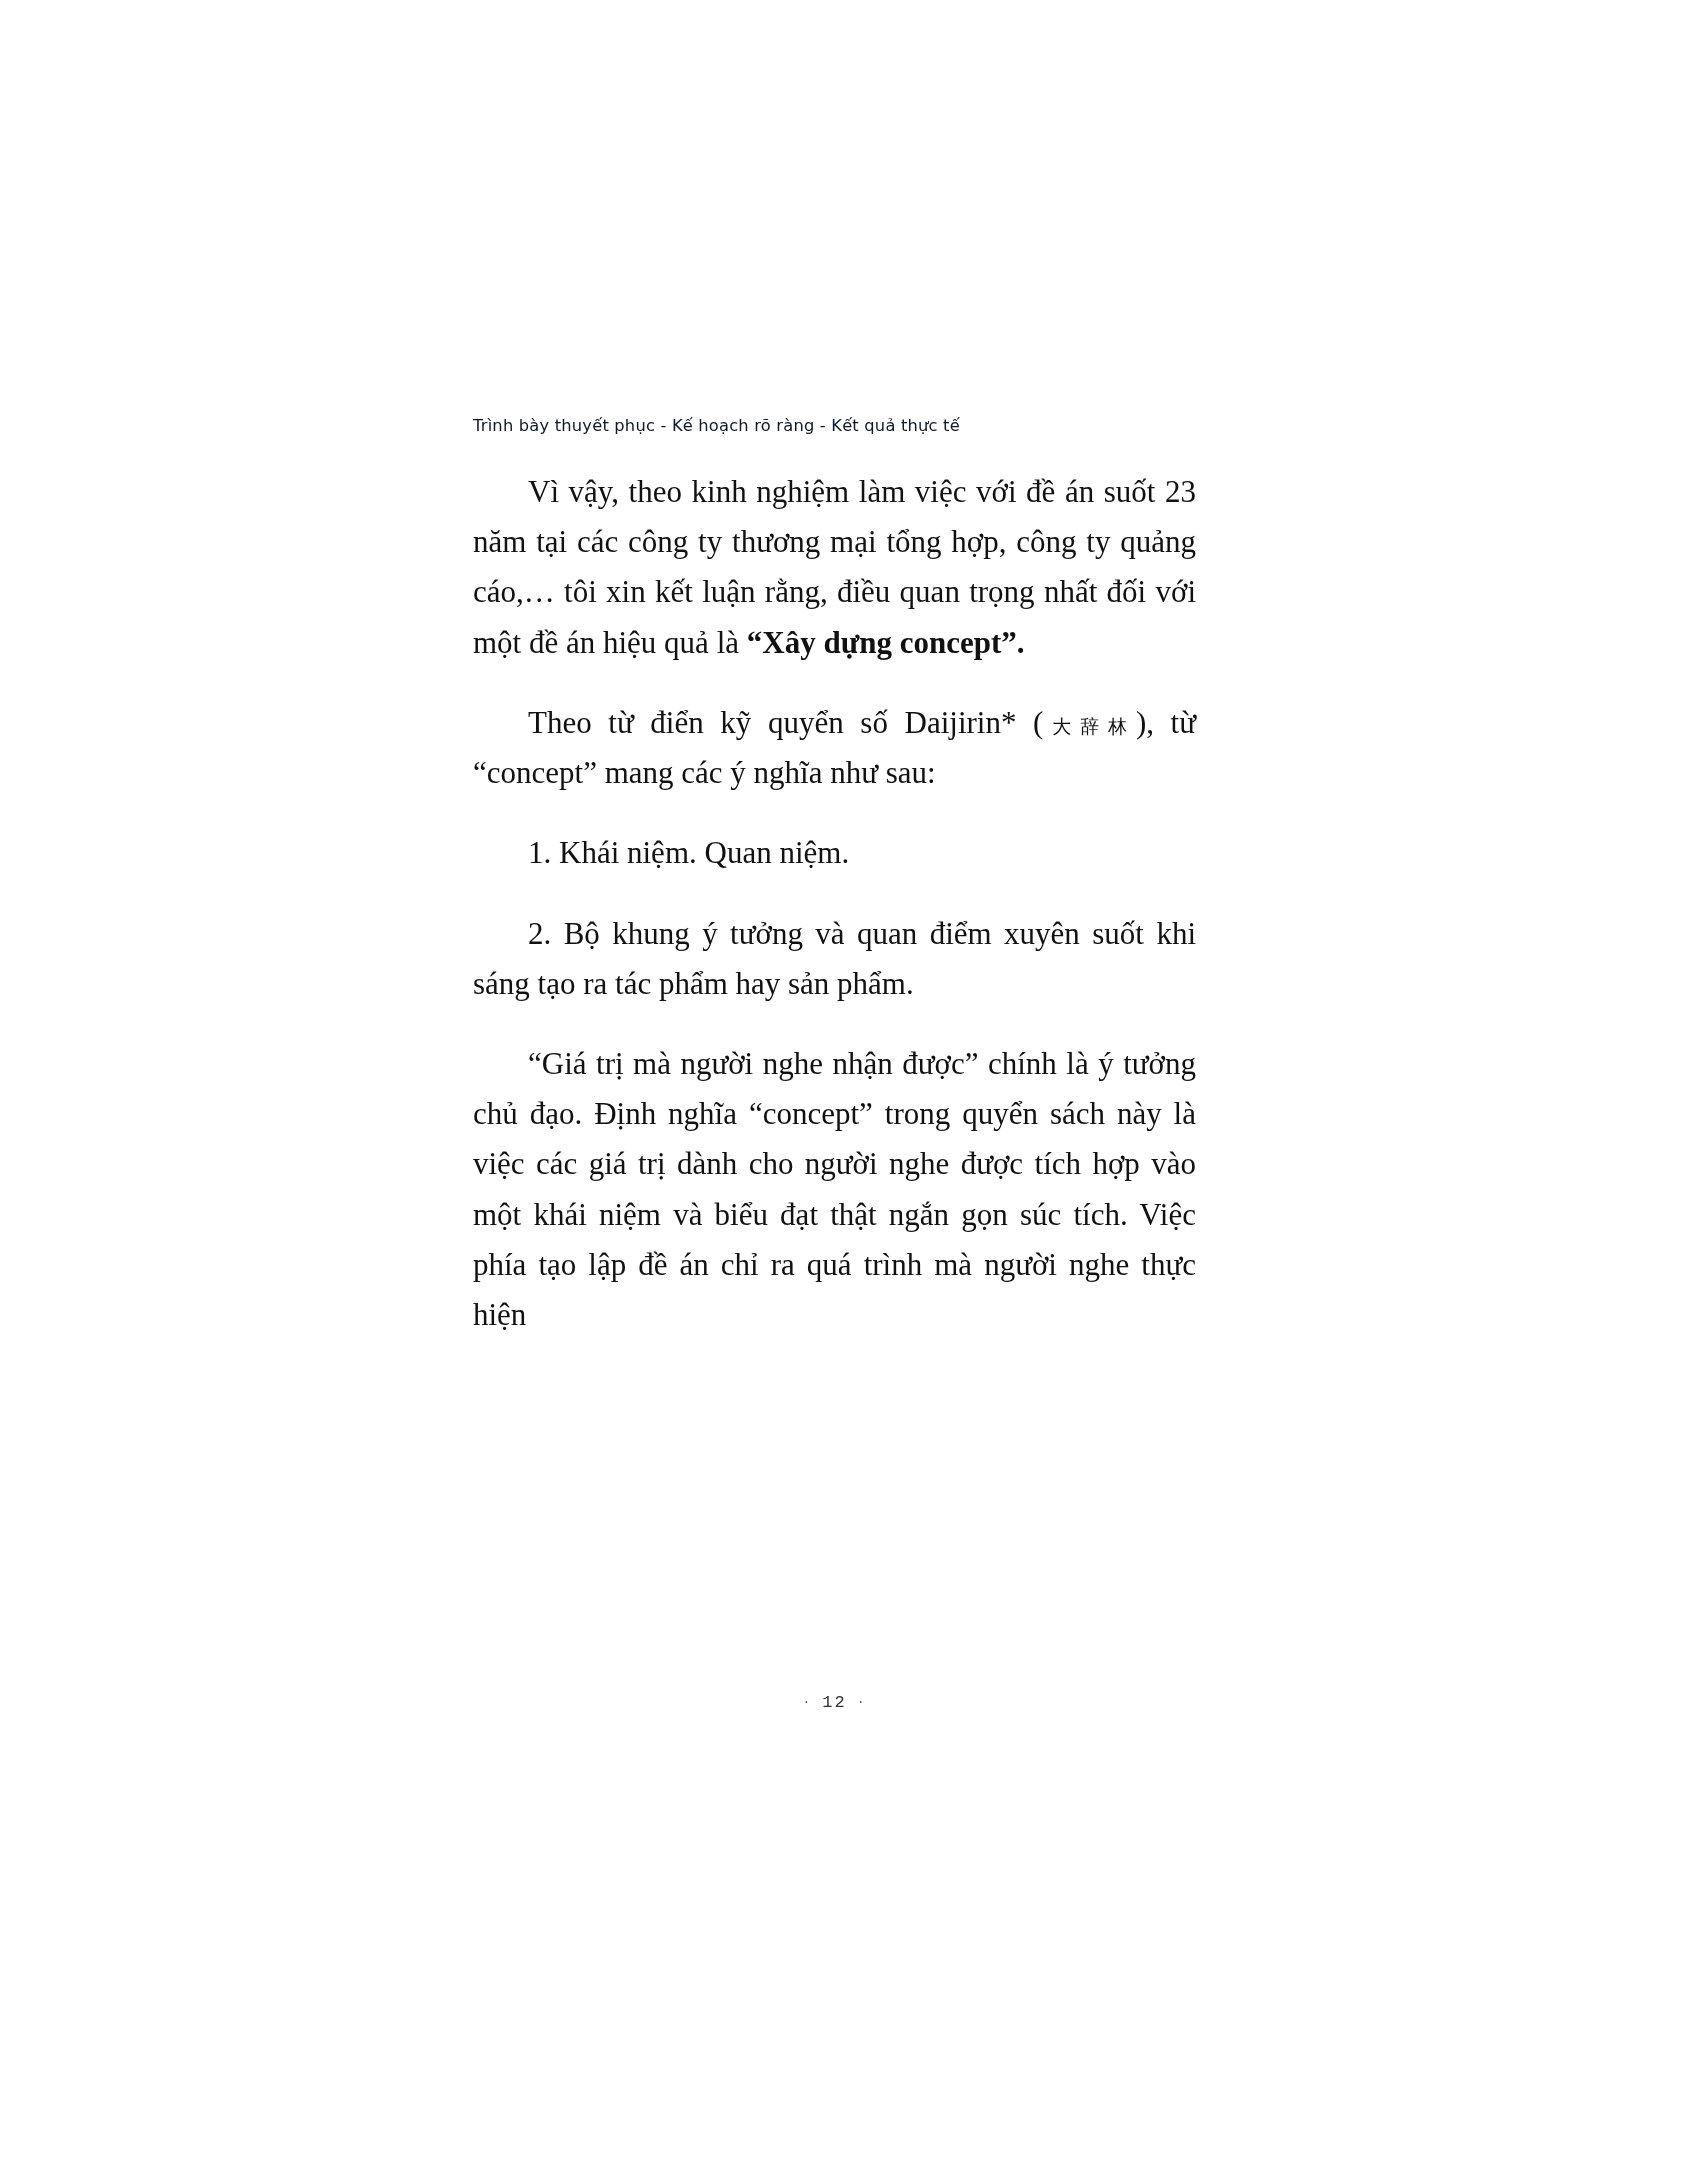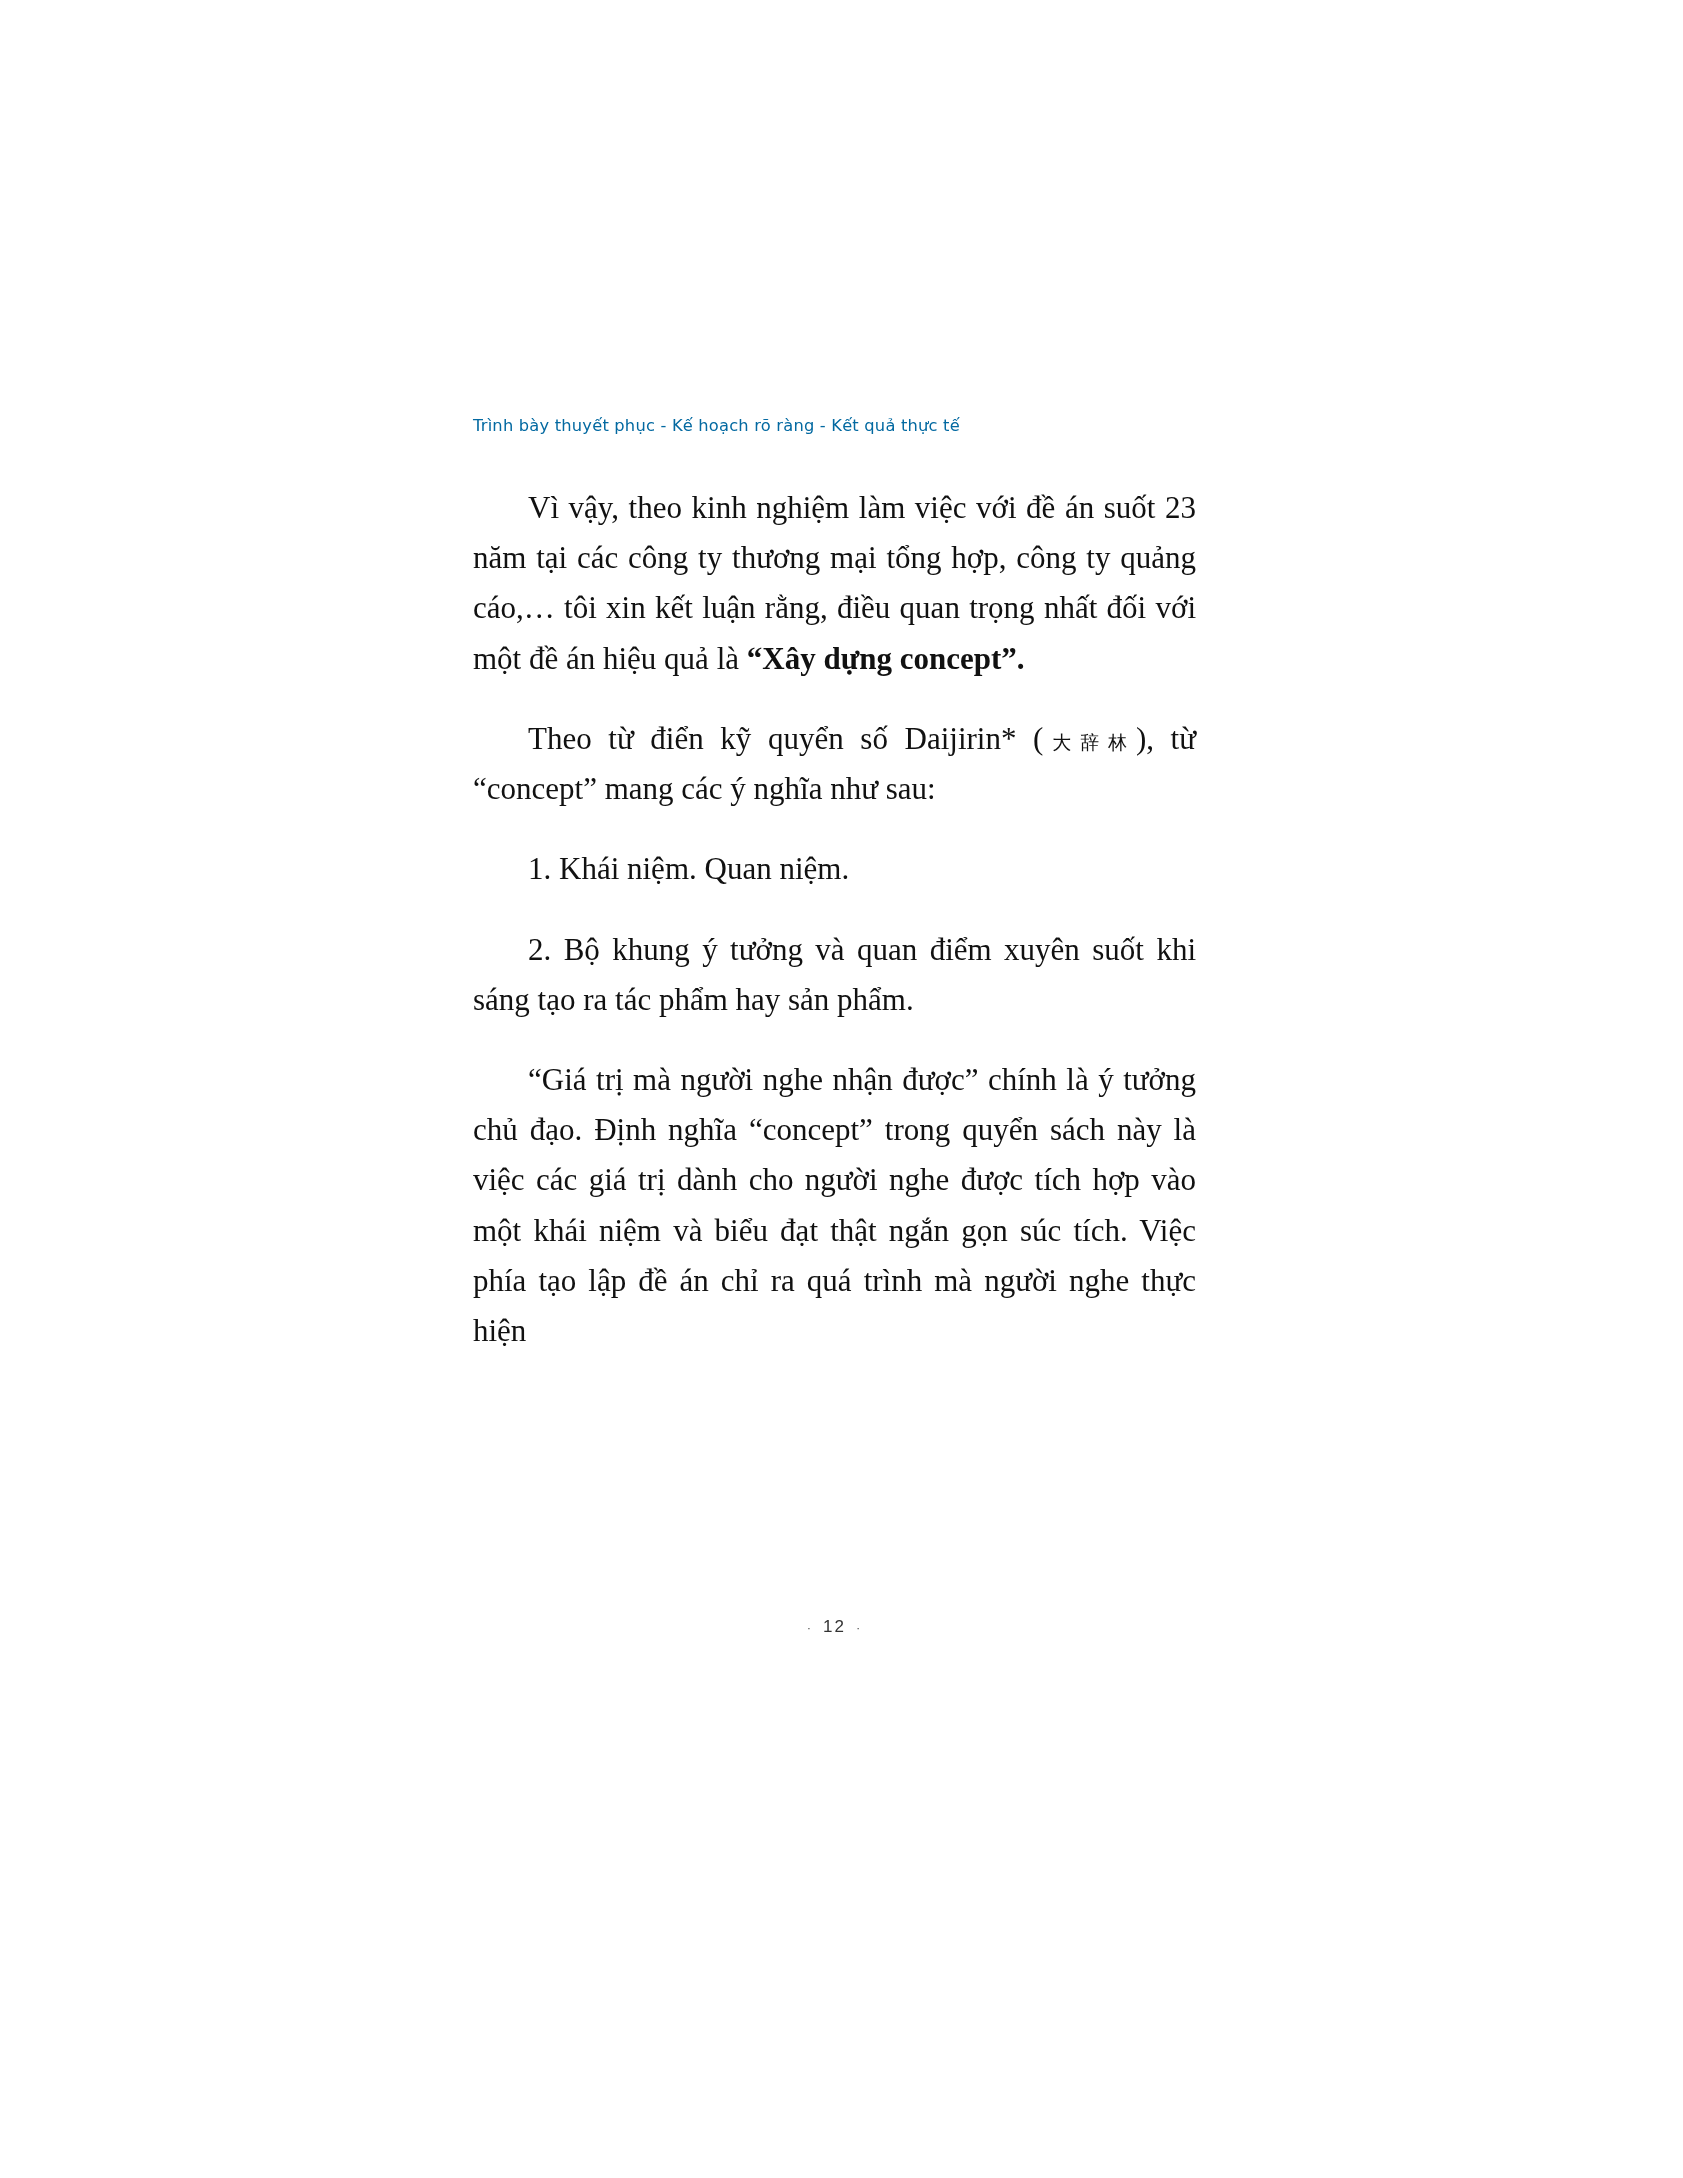--- a/index.html
+++ b/index.html
@@ -23,22 +23,22 @@
   .content {
     position: absolute;
     left: 473px;
     top: 416px;
     width: 723px;
   }
   .running-head {
     font-family: "DejaVu Sans", sans-serif;
     font-size: 16.3px;
     letter-spacing: 0.2px;
-    color: #0369a1;
-    margin-bottom: 48px;
+    color: #0f172a;
+    margin-bottom: 32px;
     white-space: nowrap;
   }
   p.body-par {
     font-family: "Liberation Serif", serif;
     font-size: 31px;
     line-height: 1.62;
     text-align: justify;
     text-justify: inter-word;
     margin: 0 0 30px 0;
     text-indent: 55px;
@@ -50,24 +50,24 @@
   .bold-phrase {
     font-weight: bold;
   }
   .cjk {
     font-family: "DejaVu Sans", sans-serif;
     font-size: 19px;
   }
   .folio {
     position: absolute;
     left: 473px;
-    top: 1617px;
+    top: 1693px;
     width: 723px;
     text-align: center;
-    font-family: Liberation Sans, sans-serif;
+    font-family: Liberation Mono, monospace;
     font-size: 17px;
     color: #333333;
     letter-spacing: 2px;
   }
   .folio .dot {
     font-size: 13px;
     vertical-align: middle;
     color: #555555;
   }
   .folio .num {

